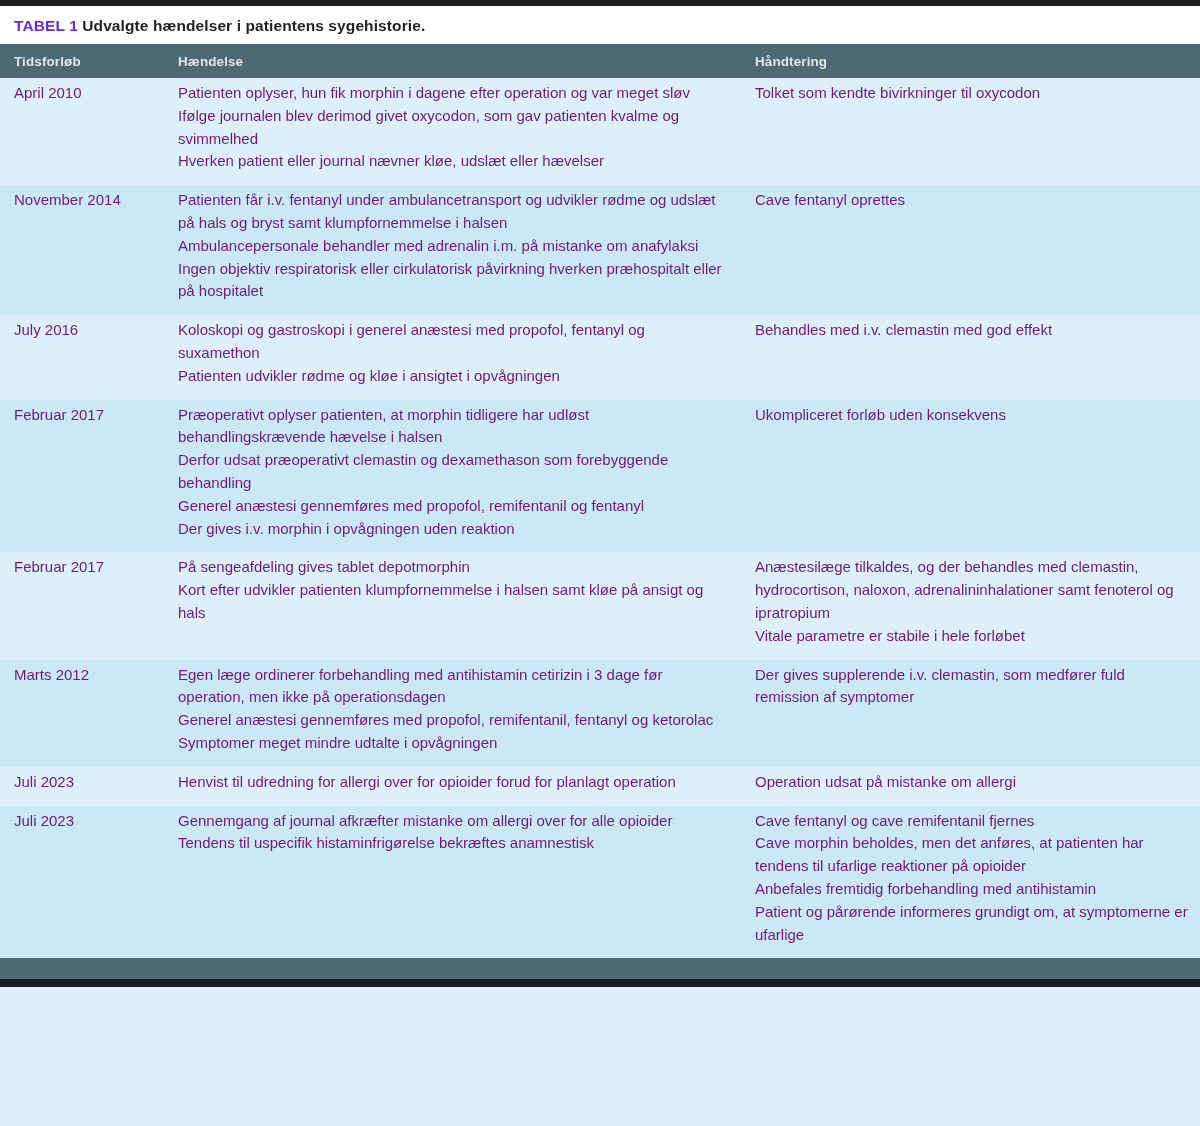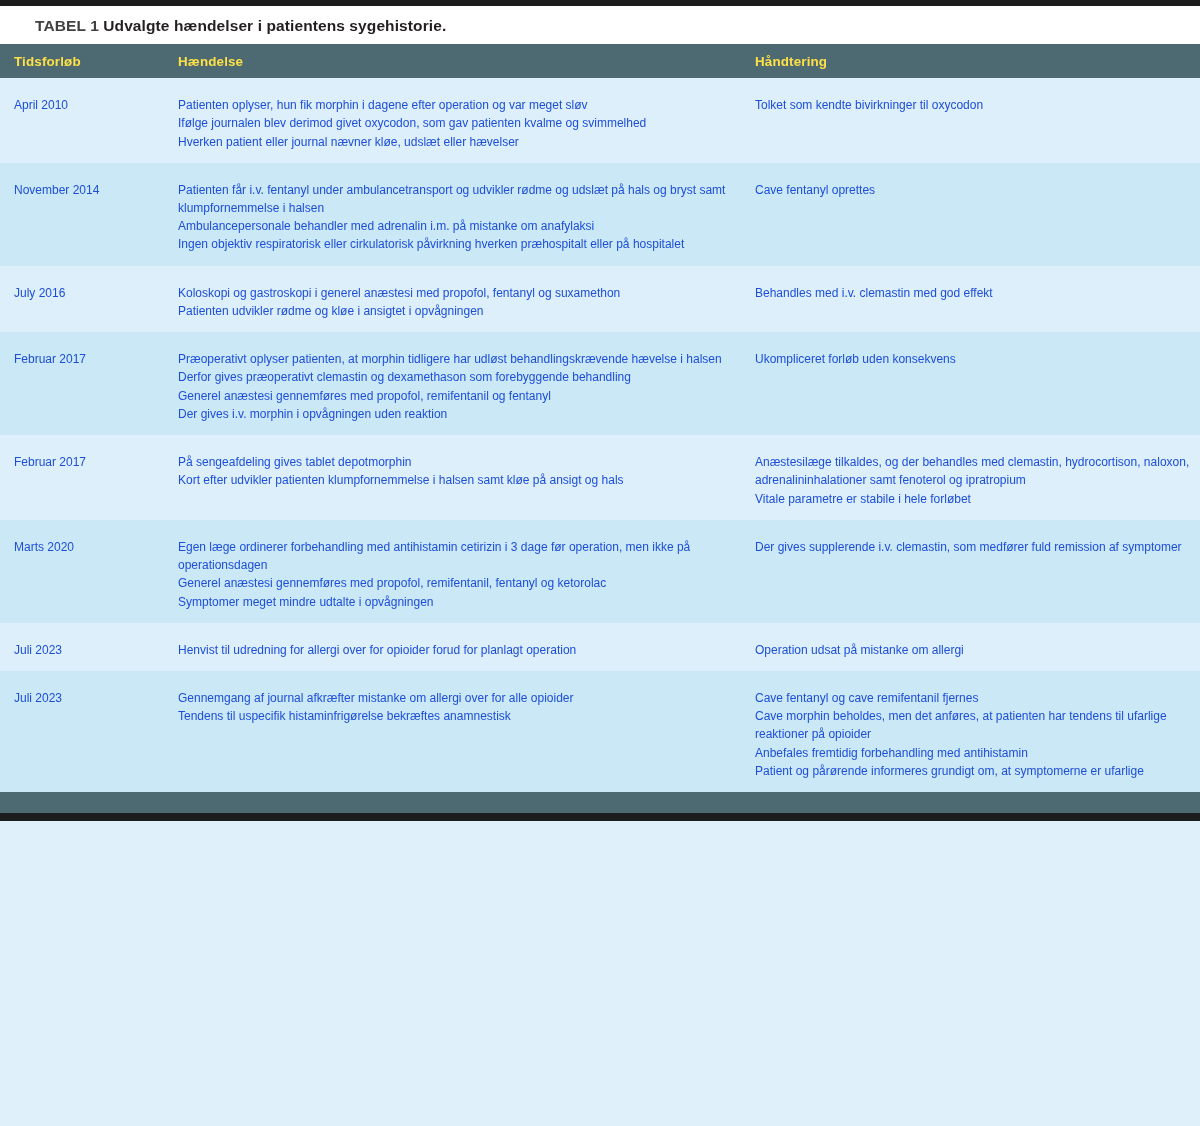--- a/index.html
+++ b/index.html
@@ -30,55 +30,54 @@
   }
   .caption {
     font-size: 15.5px;
     font-weight: bold;
     color: #231f20;
     letter-spacing: 0.1px;
     line-height: 1.1;
     white-space: nowrap;
   }
   .caption .tabel-label {
-    color: #404040;
+    color: #6d28d9;
     font-weight: bold;
-    margin-left: 21px;
   }
   table.tbl {
     border-collapse: collapse;
     width: 1200px;
     table-layout: fixed;
   }
   table.tbl col.c-time  { width: 176px; }
   table.tbl col.c-event { width: 577px; }
   table.tbl col.c-mgmt  { width: 447px; }
 
   thead th {
     background: #4d6a72;
-    color: #fde047;
+    color: #e5e5e5;
     font-size: 13.4px;
     font-weight: bold;
     text-align: left;
     padding: 10px 8px 9px 0;
     vertical-align: bottom;
     height: 33px;
     box-sizing: border-box;
     letter-spacing: 0.15px;
   }
   thead th.th-time { padding-left: 14px; }
   thead th.th-event { padding-left: 2px; }
   thead th.th-mgmt { padding-left: 2px; margin-left: 19px; }
 
   tbody td {
-    font-size: 12px;
-    color: #1d4ed8;
+    font-size: 15px;
+    color: #701a75;
     line-height: 1.52;
     vertical-align: top;
-    padding: 18px 14px 12px 0;
+    padding: 4px 14px 12px 0;
     box-sizing: border-box;
   }
   tbody td.td-time { padding-left: 14px; white-space: nowrap; }
   tbody td.td-event { padding-left: 2px; padding-right: 26px; }
   tbody td.td-mgmt { padding-left: 2px; padding-right: 8px; margin-top: 20px; }
 
   tbody tr.row-a td { background: #dceffb; }
   tbody tr.row-b td { background: #cbe8f6; }
 
   .line { display: block; }
@@ -150,41 +149,41 @@
             <span class="line">Patienten udvikler rødme og kløe i ansigtet i opvågningen</span>
           </td>
           <td class="td-mgmt">
             <span class="line">Behandles med i.v. clemastin med god effekt</span>
           </td>
         </tr>
         <tr class="row-b">
           <td class="td-time">Februar 2017</td>
           <td class="td-event">
             <span class="line">Præoperativt oplyser patienten, at morphin tidligere har udløst behandlingskrævende hævelse i halsen</span>
-            <span class="line">Derfor gives præoperativt clemastin og dexamethason som forebyggende behandling</span>
+            <span class="line">Derfor udsat præoperativt clemastin og dexamethason som forebyggende behandling</span>
             <span class="line">Generel anæstesi gennemføres med propofol, remifentanil og fentanyl</span>
             <span class="line">Der gives i.v. morphin i opvågningen uden reaktion</span>
           </td>
           <td class="td-mgmt">
             <span class="line">Ukompliceret forløb uden konsekvens</span>
           </td>
         </tr>
         <tr class="row-a">
           <td class="td-time">Februar 2017</td>
           <td class="td-event">
             <span class="line">På sengeafdeling gives tablet depotmorphin</span>
             <span class="line">Kort efter udvikler patienten klumpfornemmelse i halsen samt kløe på ansigt og hals</span>
           </td>
           <td class="td-mgmt">
             <span class="line">Anæstesilæge tilkaldes, og der behandles med clemastin, hydrocortison, naloxon, adrenalininhalationer samt fenoterol og ipratropium</span>
             <span class="line">Vitale parametre er stabile i hele forløbet</span>
           </td>
         </tr>
         <tr class="row-b">
-          <td class="td-time">Marts 2020</td>
+          <td class="td-time">Marts 2012</td>
           <td class="td-event">
             <span class="line">Egen læge ordinerer forbehandling med antihistamin cetirizin i 3 dage før operation, men ikke på operationsdagen</span>
             <span class="line">Generel anæstesi gennemføres med propofol, remifentanil, fentanyl og ketorolac</span>
             <span class="line">Symptomer meget mindre udtalte i opvågningen</span>
           </td>
           <td class="td-mgmt">
             <span class="line">Der gives supplerende i.v. clemastin, som medfører fuld remission af symptomer</span>
           </td>
         </tr>
         <tr class="row-a">

